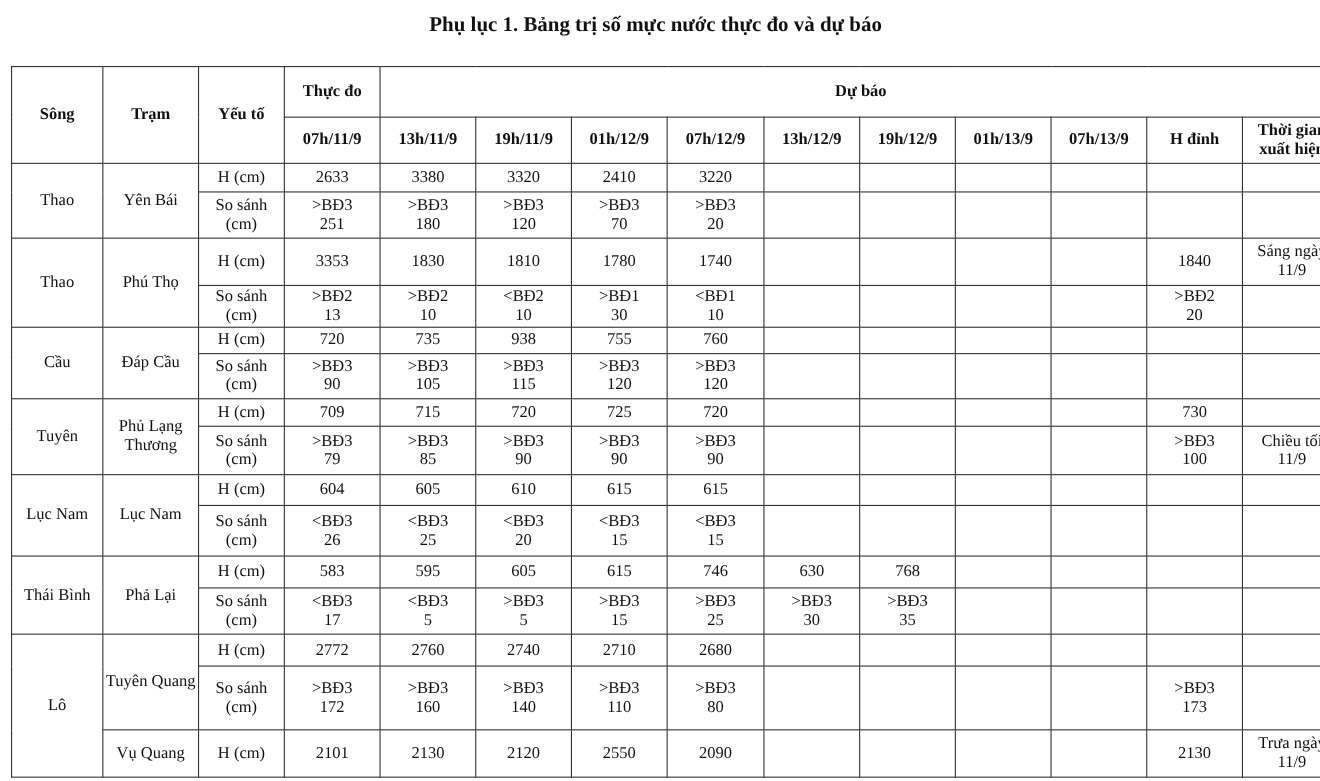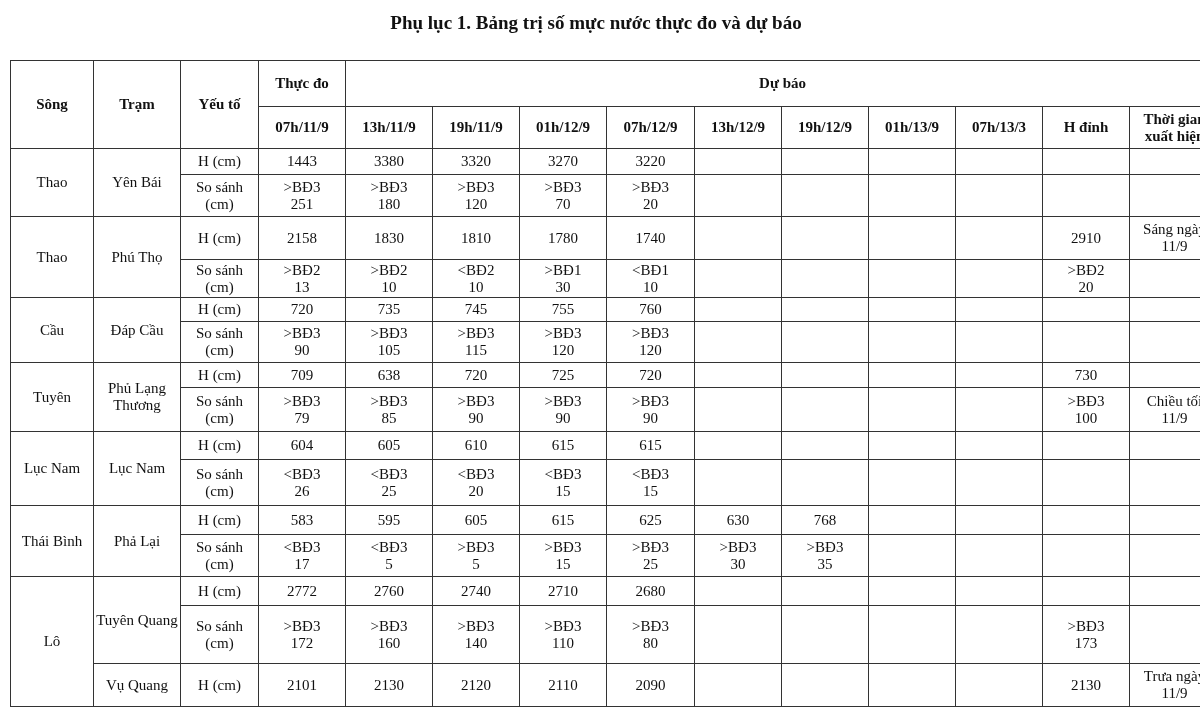--- a/index.html
+++ b/index.html
@@ -42,34 +42,34 @@
     </tr>
     <tr style="height:42px">
       <th>07h/11/9</th>
       <th>13h/11/9</th>
       <th>19h/11/9</th>
       <th>01h/12/9</th>
       <th>07h/12/9</th>
       <th>13h/12/9</th>
       <th>19h/12/9</th>
       <th>01h/13/9</th>
-      <th>07h/13/3</th>
+      <th>07h/13/9</th>
       <th>H đỉnh</th>
       <th>Thời gian xuất hiện</th>
     </tr>
   </thead>
   <tbody id="tbody">
       <tr style="height: 26px;">
         <td class="b" rowspan="2">Thao</td>
         <td class="b" rowspan="2">Yên Bái</td>
         <td class="b">H (cm)</td>
-        <td>1443</td>
+        <td>2633</td>
         <td>3380</td>
         <td>3320</td>
-        <td>3270</td>
+        <td>2410</td>
         <td>3220</td>
         <td></td>
         <td></td>
         <td></td>
         <td></td>
         <td></td>
         <td></td>
       </tr>
       <tr style="height: 42px;">
         <td class="b">So sánh (cm)</td>
@@ -82,30 +82,30 @@
         <td></td>
         <td></td>
         <td></td>
         <td></td>
         <td></td>
       </tr>
       <tr style="height: 43px;">
         <td class="b" rowspan="2">Thao</td>
         <td class="b" rowspan="2">Phú Thọ</td>
         <td class="b">H (cm)</td>
-        <td>2158</td>
+        <td>3353</td>
         <td>1830</td>
         <td>1810</td>
         <td>1780</td>
         <td>1740</td>
         <td></td>
         <td></td>
         <td></td>
         <td></td>
-        <td>2910</td>
+        <td>1840</td>
         <td rowspan="1">Sáng ngày 11/9</td>
       </tr>
       <tr style="height: 38px;">
         <td class="b">So sánh (cm)</td>
         <td>&gt;BĐ2<br>13</td>
         <td>&gt;BĐ2<br>10</td>
         <td>&lt;BĐ2<br>10</td>
         <td>&gt;BĐ1<br>30</td>
         <td>&lt;BĐ1<br>10</td>
         <td></td>
@@ -114,21 +114,21 @@
         <td></td>
         <td>&gt;BĐ2<br>20</td>
         <td></td>
       </tr>
       <tr style="height: 24px;">
         <td class="b" rowspan="2">Cầu</td>
         <td class="b" rowspan="2">Đáp Cầu</td>
         <td class="b">H (cm)</td>
         <td>720</td>
         <td>735</td>
-        <td>745</td>
+        <td>938</td>
         <td>755</td>
         <td>760</td>
         <td></td>
         <td></td>
         <td></td>
         <td></td>
         <td></td>
         <td></td>
       </tr>
       <tr style="height: 41px;">
@@ -143,21 +143,21 @@
         <td></td>
         <td></td>
         <td></td>
         <td></td>
       </tr>
       <tr style="height: 25px;">
         <td class="b" rowspan="2">Tuyên</td>
         <td class="b" rowspan="2">Phủ Lạng Thương</td>
         <td class="b">H (cm)</td>
         <td>709</td>
-        <td>638</td>
+        <td>715</td>
         <td>720</td>
         <td>725</td>
         <td>720</td>
         <td></td>
         <td></td>
         <td></td>
         <td></td>
         <td>730</td>
         <td rowspan="1"></td>
       </tr>
@@ -206,21 +206,21 @@
         <td></td>
       </tr>
       <tr style="height: 29px;">
         <td class="b" rowspan="2">Thái Bình</td>
         <td class="b" rowspan="2">Phả Lại</td>
         <td class="b">H (cm)</td>
         <td>583</td>
         <td>595</td>
         <td>605</td>
         <td>615</td>
-        <td>625</td>
+        <td>746</td>
         <td>630</td>
         <td>768</td>
         <td></td>
         <td></td>
         <td></td>
         <td></td>
       </tr>
       <tr style="height: 42px;">
         <td class="b">So sánh (cm)</td>
         <td>&lt;BĐ3<br>17</td>
@@ -264,21 +264,21 @@
         <td></td>
         <td>&gt;BĐ3<br>173</td>
         <td></td>
       </tr>
       <tr style="height: 43px;">
         <td class="b" rowspan="1">Vụ Quang</td>
         <td class="b">H (cm)</td>
         <td>2101</td>
         <td>2130</td>
         <td>2120</td>
-        <td>2110</td>
+        <td>2550</td>
         <td>2090</td>
         <td></td>
         <td></td>
         <td></td>
         <td></td>
         <td>2130</td>
         <td>Trưa ngày 11/9</td>
       </tr>
     </tbody>
 </table>

